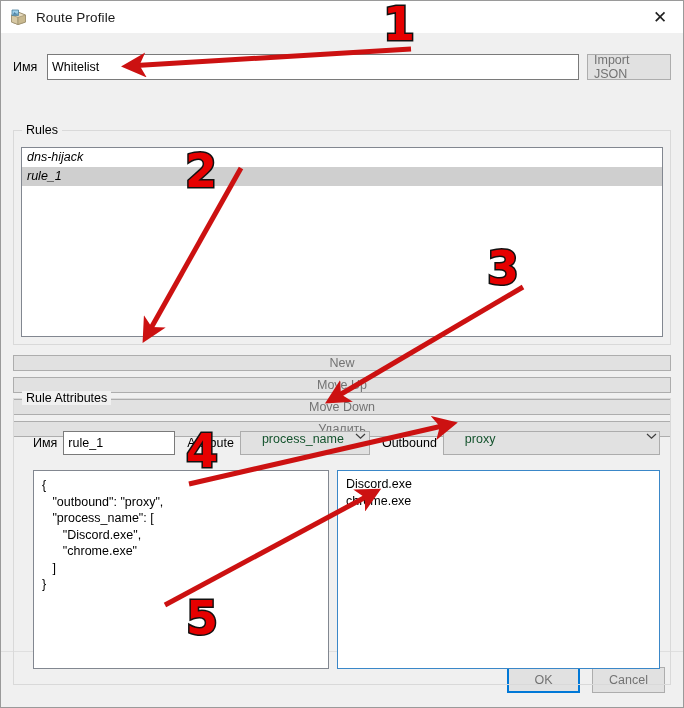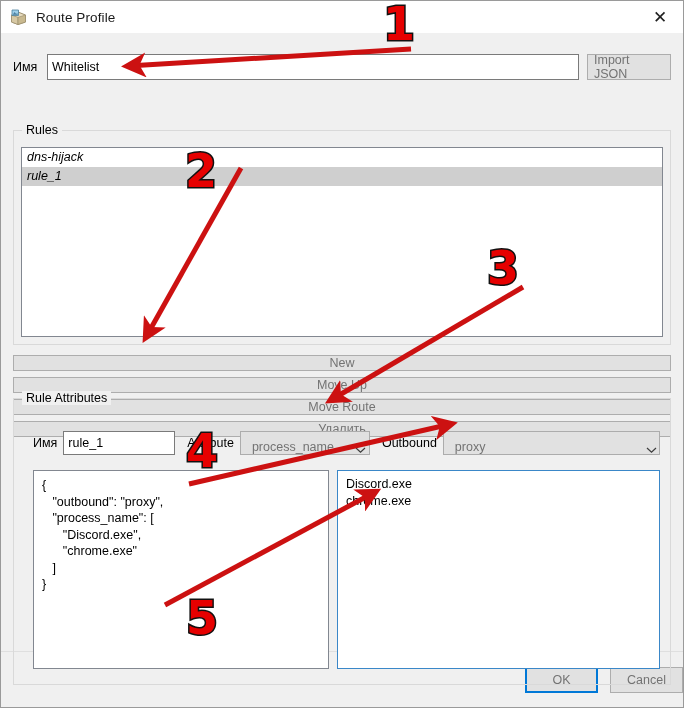--- a/index.html
+++ b/index.html
@@ -119,23 +119,23 @@
     position:absolute;left:19px;top:32px;right:10px;height:24px;
     display:flex;align-items:center;
   }
   .attr-row .lbl{margin-right:6px;white-space:nowrap;}
   #rule-name{width:112px;height:24px;line-height:22px;flex:0 0 112px;}
   .combo{
     box-sizing:border-box;
     height:24px;
     background:#e1e1e1;
     border:1px solid #acacac;
-    display:flex;align-items:flex-end;
-    font-size:12.5px;color:#737373;
-    padding-left:11px;
+    display:flex;align-items:flex-start;
+    font-size:12.5px;color:#14532d;
+    padding-left:21px;
     position:relative;
     cursor:default;
   }
   .combo .cb-text{flex:1 1 auto;}
   .combo .chev{
     width:16px;flex:0 0 16px;display:flex;align-items:center;justify-content:center;
     font-size:9px;color:#404040;
   }
   #attr-combo{width:130px;flex:0 0 130px;margin-right:12px;}
   #outbound-combo{flex:1 1 auto;}
@@ -163,21 +163,21 @@
     overflow:hidden;
   }
   .proc-line{height:17px;}
 
   
   .footer{
     flex:0 0 56px;height:56px;
     border-top:1px solid #dfdfdf;
     background:#f0f0f0;
     display:flex;align-items:center;justify-content:flex-end;
-    box-sizing:border-box;
+    padding-right:18px;box-sizing:border-box;
     gap:12px;
   }
   .footer .btn{width:73px;height:26px;}
   .btn.default{border:2px solid #0078d7;background:#e1e1e1;}
 
   
   .anno-layer{
     position:absolute;inset:0;pointer-events:none;
   }
   .anno-num{
@@ -223,21 +223,21 @@
       <span class="group-title">Rules</span>
       <div class="listbox">
         <div class="list-item">dns-hijack</div>
         <div class="list-item selected">rule_1</div>
       </div>
     </div>
 
     <div class="btn-row">
       <div class="btn">New</div>
       <div class="btn">Move Up</div>
-      <div class="btn">Move Route</div>
+      <div class="btn">Move Down</div>
       <div class="btn">Удалить</div>
     </div>
 
     <div id="group-attrs" class="group">
       <span class="group-title">Rule Attributes</span>
 
       <div class="attr-row">
         <span class="lbl">Имя</span>
         <input id="rule-name" class="text-input" type="text" value="rule_1" style="">
         <span class="lbl gap-left">Attribute</span>

